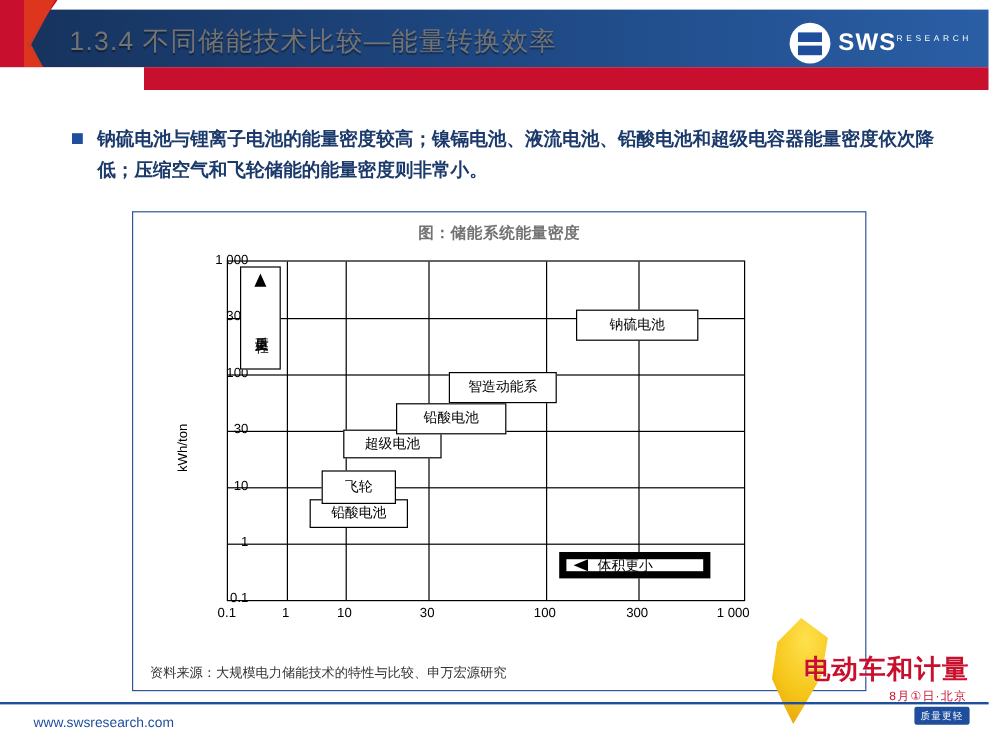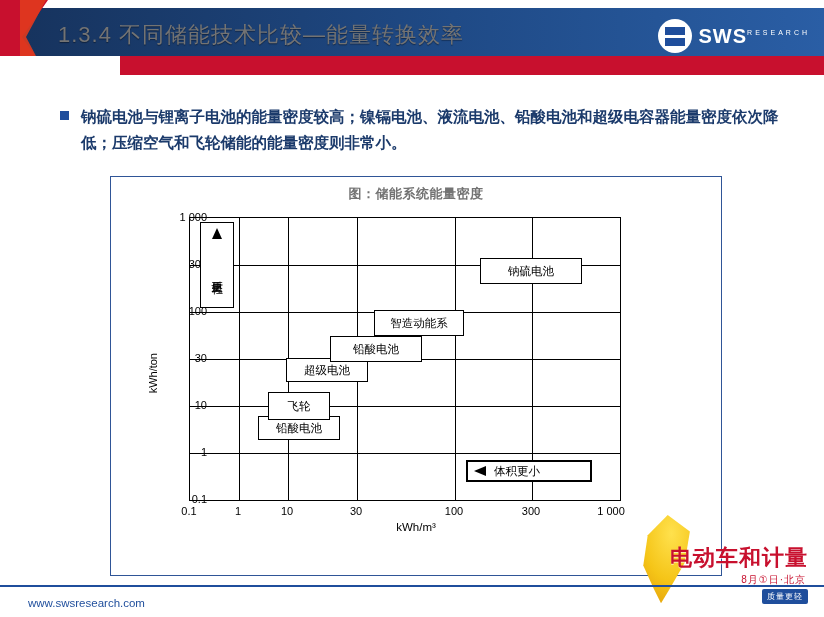--- a/index.html
+++ b/index.html
@@ -104,21 +104,21 @@
   }
   .box{
     position:absolute;border:1px solid #000;background:#fff;
     font-size:11.5px;color:#000;display:flex;align-items:center;justify-content:center;
     text-align:center;line-height:1.25;
   }
   .box.vert{
     writing-mode:vertical-rl;font-size:11.5px;letter-spacing:1px;
   }
   .arrow-box{
-    position:absolute;border:2px solid #000000;background:#fff;
+    position:absolute;border:6px solid #000000;background:#fff;
     font-size:11.5px;color:#000;display:flex;align-items:center;
     padding-left:26px;box-sizing:border-box;
   }
   .arrow-left{
     position:absolute;left:6px;top:50%;transform:translateY(-50%);
     width:0;height:0;border-top:5px solid transparent;border-bottom:5px solid transparent;
     border-right:12px solid #000;
   }
   .arrow-up{
     position:absolute;left:50%;top:5px;transform:translateX(-50%);
@@ -178,21 +178,20 @@
     <span class="bullet-sq"></span>
     <span class="bullet-text">钠硫电池与锂离子电池的能量密度较高；镍镉电池、液流电池、铅酸电池和超级电容器能量密度依次降低；压缩空气和飞轮储能的能量密度则非常小。</span>
   </div>
 
   <div class="chart-wrap">
     <div class="chart-title">图：储能系统能量密度</div>
 
     <div class="plot-area">
 
       <div class="ylabel">kWh/ton</div>
-      <div class="xlabel">kWh/m³</div>
 
       <div class="ytick" style="top:14px;">1 000</div>
       <div class="ytick" style="top:61px;">300</div>
       <div class="ytick" style="top:108px;">100</div>
       <div class="ytick" style="top:155px;">30</div>
       <div class="ytick" style="top:202px;">10</div>
       <div class="ytick" style="top:249px;">1</div>
       <div class="ytick" style="top:296px;">0.1</div>
 
       <div class="xtick" style="left:78px;top:302px;">0.1</div>
@@ -248,20 +247,23 @@
         </div>
 
 
         <div class="box" style="left:290px;top:40px;width:100px;height:24px;">
           <span>钠硫电池</span>
         </div>
 
       </div>
     </div>
 
+    <div class="source">
+      <span>资料来源：</span><span>大规模电力储能技术的特性与比较、申万宏源研究</span>
+    </div>
   </div>
 
   <div class="wm">
     <div class="wm-feather"></div>
     <div class="wm-title">电动车和计量</div>
     <div class="wm-sub">8月①日·北京</div>
     <div class="wm-tag">质量更轻</div>
   </div>
 
   <div class="footer-line"></div>

